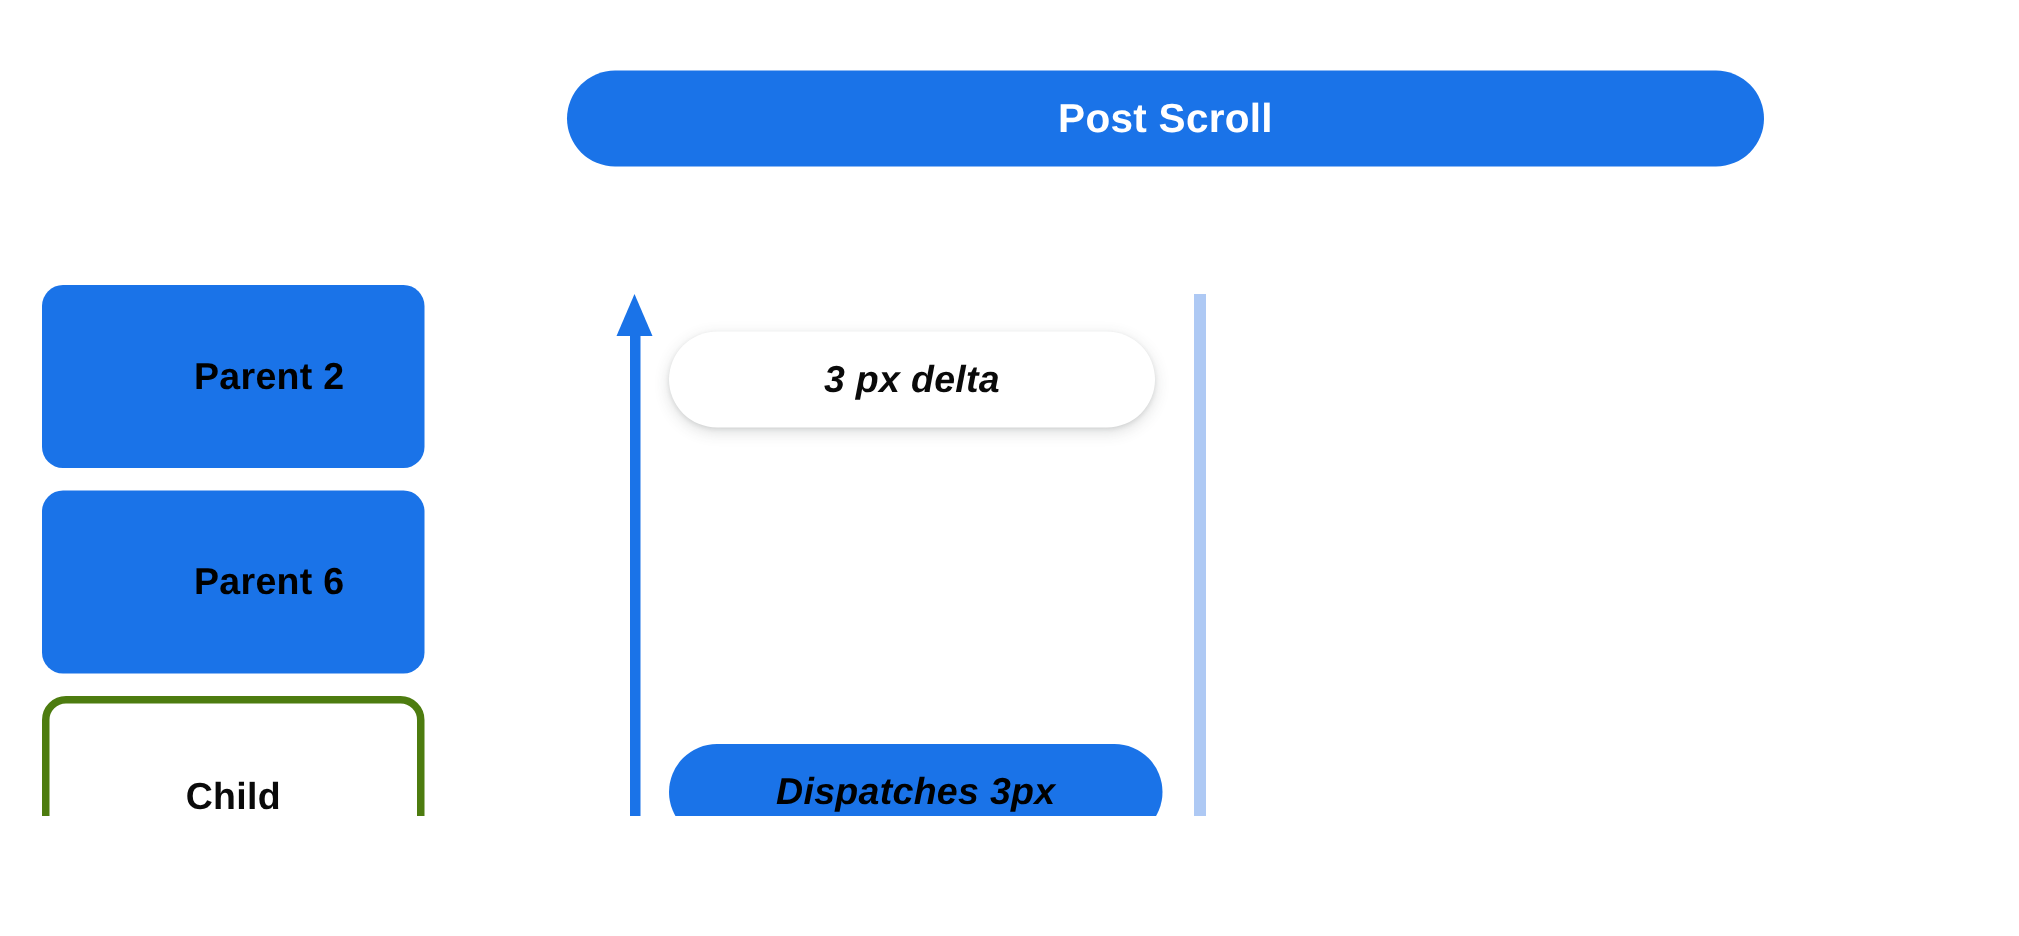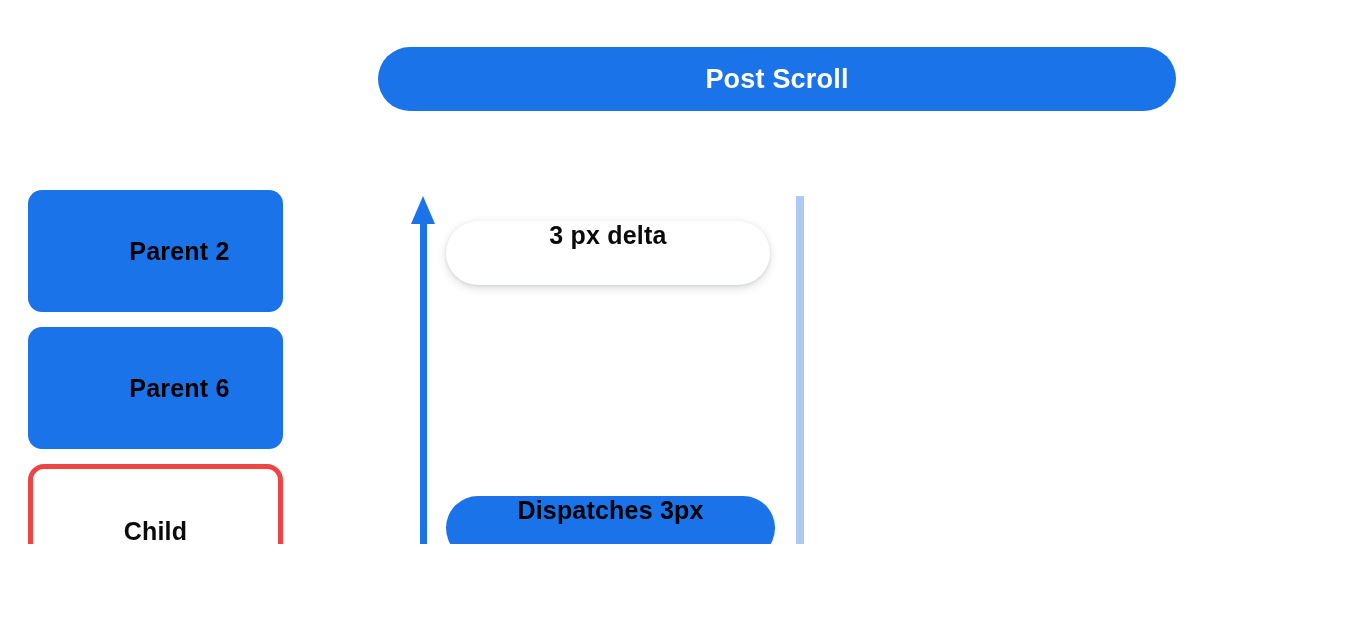--- a/index.html
+++ b/index.html
@@ -64,21 +64,21 @@
   }
   .stack-box.filled {
     background: #1a73e8;
   }
   .stack-box.filled .box-label {
     color: #000000;
     margin-left: 48px;
   }
   .stack-box.outlined {
     background: #ffffff;
-    border: 5px solid #ef4444;
+    border: 5px solid #4d7c0f;
     border-radius: 16px;
     height: 134px;
   }
   .stack-box.outlined .box-label {
     color: #0a0a0a;
   }
 
   
   .arrow {
     position: absolute;
@@ -89,24 +89,25 @@
   }
   .arrow-down {
     left: 785px;
     top: 196px;
   }
 
   
   .pill {
     position: absolute;
     display: flex;
-    align-items: flex-start;
+    align-items: center;
     justify-content: center;
     border-radius: 34px;
     box-sizing: border-box;
+    font-style: italic;
   }
   .pill .pill-label {
     font-size: 25px;
     font-weight: bold;
     letter-spacing: 0.2px;
   }
   .pill-delta {
     left: 446px;
     top: 221px;
     width: 324px;

